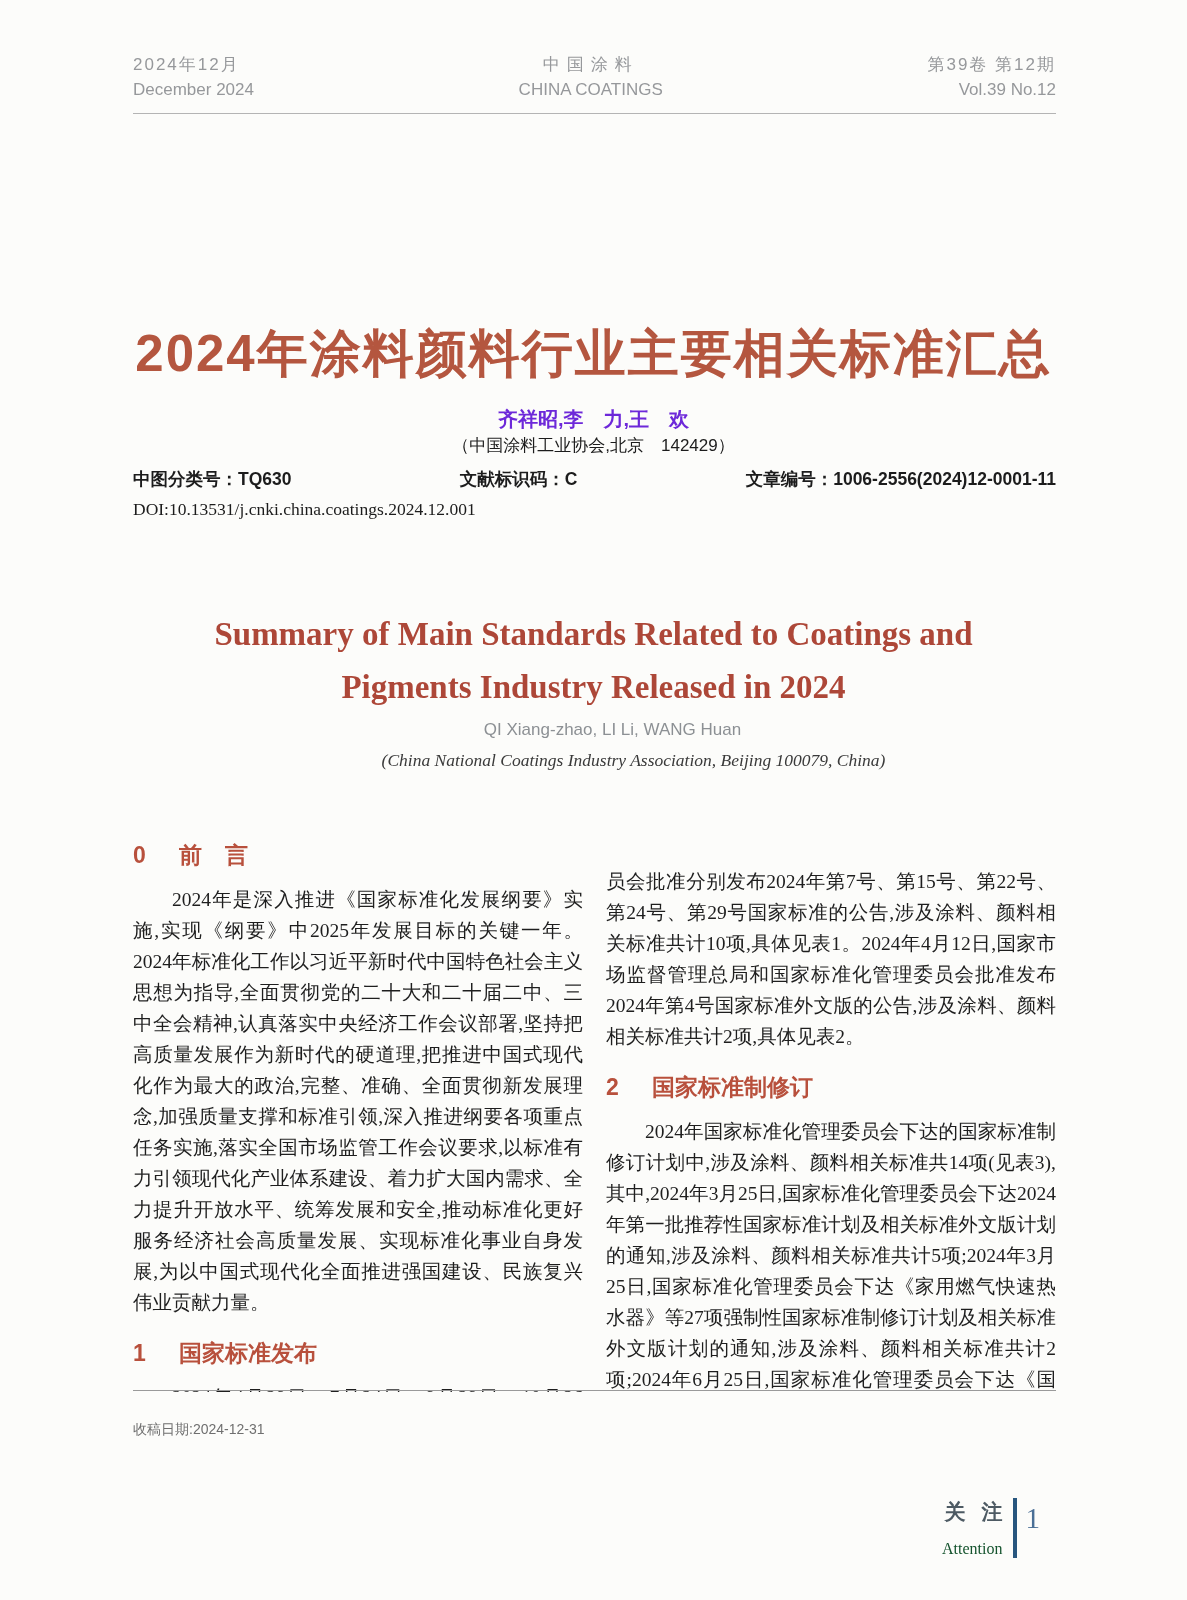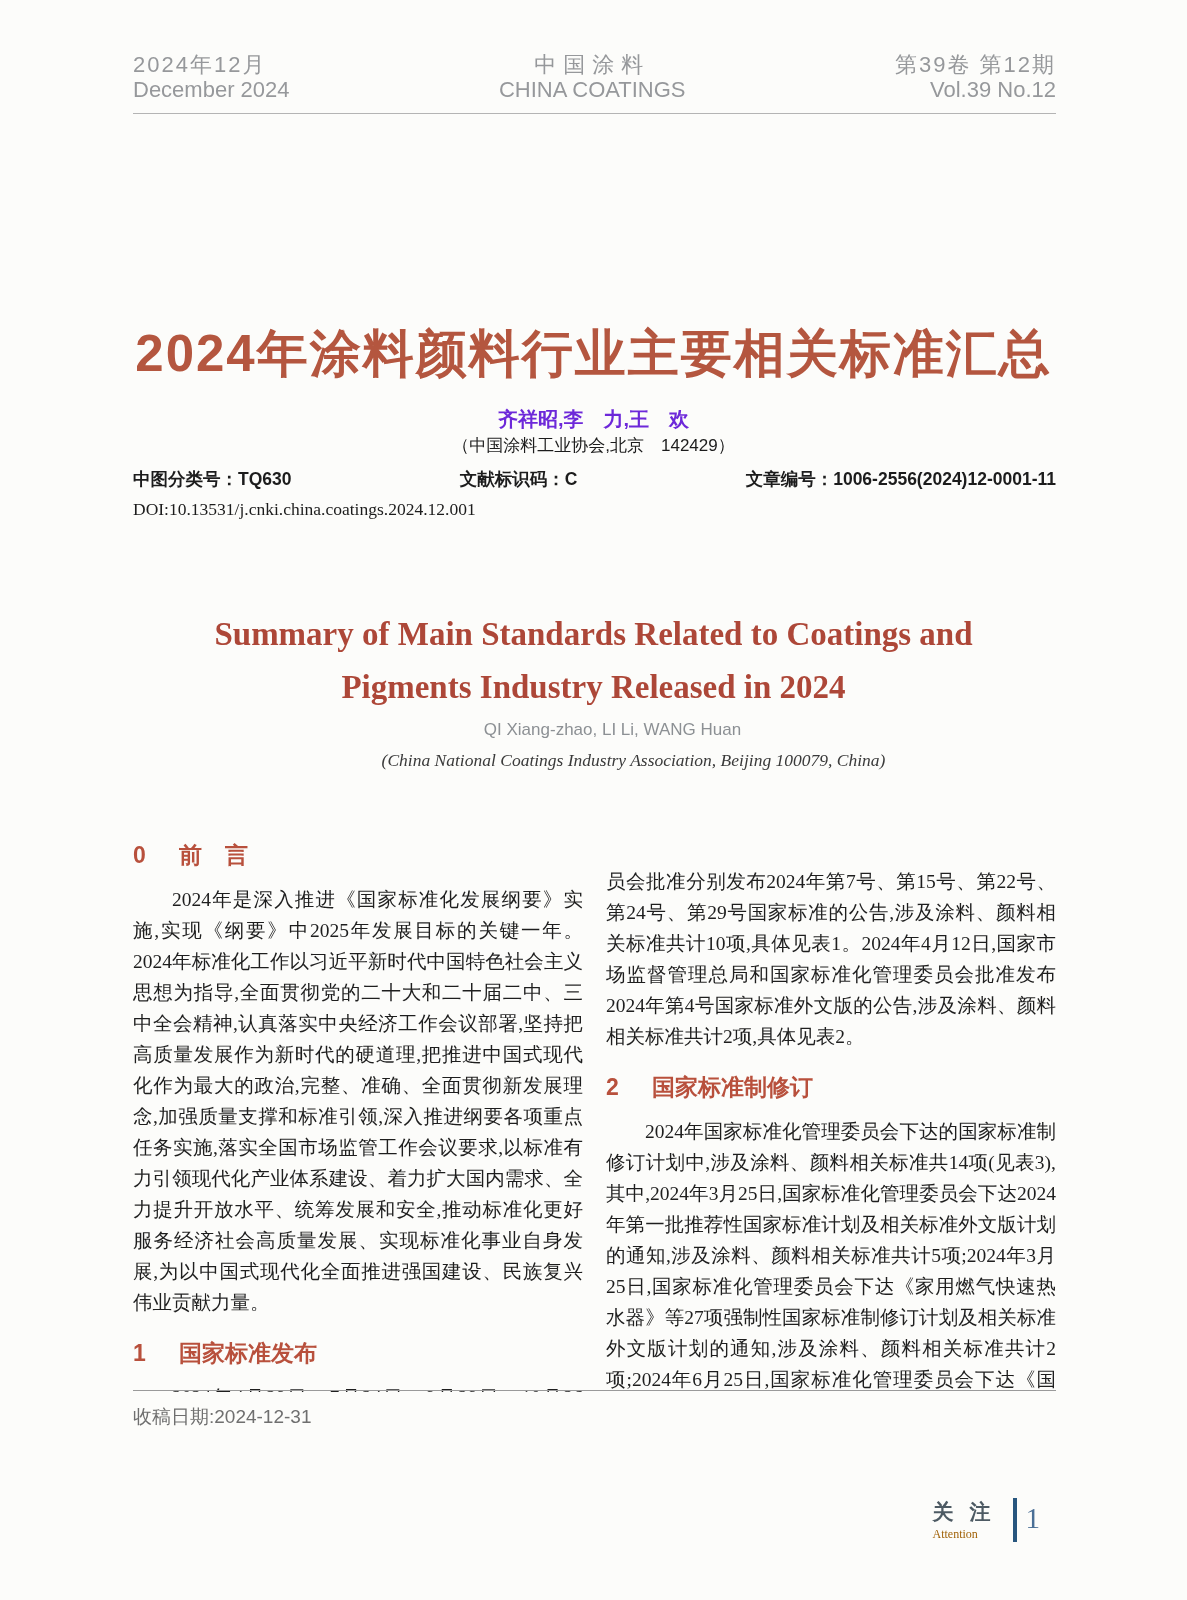--- a/index.html
+++ b/index.html
@@ -13,21 +13,21 @@
     color:#212121;
     overflow:hidden;
   }
   .abs { position:absolute; }
 
   
   .journal-header {
     left:133px; top:52px; width:923px;
     display:flex; justify-content:space-between; align-items:flex-start;
     font-family:"Liberation Sans", sans-serif;
-    color:#96989b; font-size:22px; line-height:25px;
+    color:#96989b; font-size:17px; line-height:25px;
     padding-bottom:11px;
     border-bottom:1.5px solid #b4b4b4;
   }
   .jh-left  { text-align:left; }
   .jh-center{ text-align:center; }
   .jh-right { text-align:right; }
   .jh-zh { letter-spacing:2px; }
   .jh-center .jh-zh { letter-spacing:7px; }
 
   
@@ -104,42 +104,42 @@
     color:#1e1e1e;
   }
   .body-para.no-indent { text-indent:0; }
   .mt-sec { margin-top:20px; }
   .col-right .body-para:first-child { margin-top:26px; }
 
   
   .footnote {
     left:133px; top:1390px; width:923px;
     border-top:1.5px solid #9a9a9a;
-    padding-top:9px;
-    font-family:"Liberation Sans", sans-serif;
-    font-size:19px; line-height:33px;
+    padding-top:22px;
+    font-family:"Liberation Sans", sans-serif;
+    font-size:14px; line-height:33px;
     color:#6f6f6f;
     text-align:justify;
   }
 
   
   .footer-mark {
     right:147px; top:1498px;
     display:flex; align-items:stretch;
   }
-  .fm-words { padding-right:22px; }
+  .fm-words { text-align:right; padding-right:10px; }
   .fm-zh {
     font-family:"Liberation Sans", sans-serif;
     font-weight:bold; font-size:21px; letter-spacing:16px;
     color:#4d5a63;
     margin-right:-16px; 
   }
   .fm-en {
     font-family:"Liberation Serif", serif;
-    font-size:12px; color:#a16207; margin-top:1px;
+    font-size:16px; color:#14532d; margin-top:14px;
   }
   .fm-bar { width:4px; background:#28567e; }
   .fm-num {
     font-family:"Liberation Serif", serif;
     font-size:29px; color:#4a6f96;
     padding-left:9px; padding-top:4px;
   }
 </style>
 </head>
 <body>

